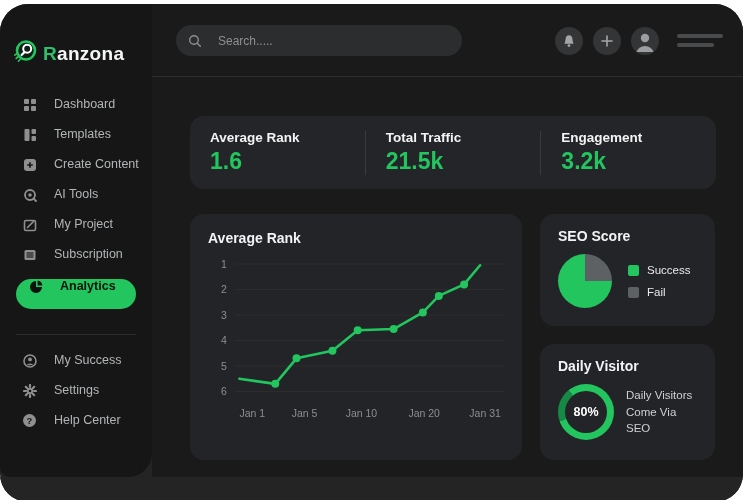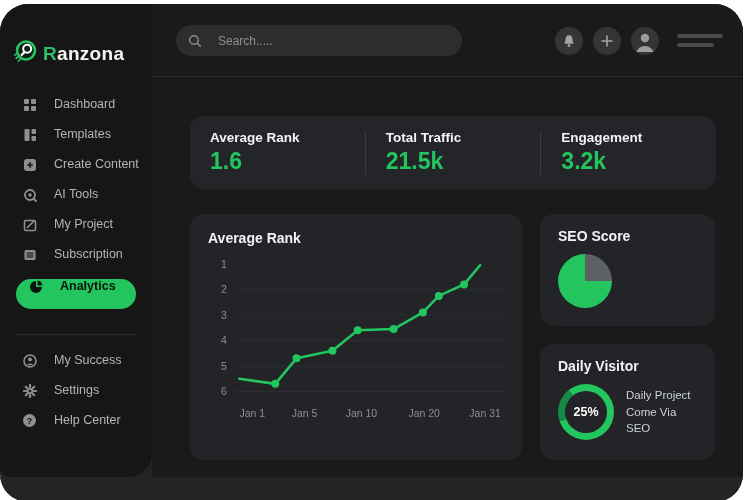--- a/index.html
+++ b/index.html
@@ -326,32 +326,42 @@
                 <circle cx="230.83" cy="45.875" r="4" fill="#22c55e"></circle>
                 <circle cx="256.1" cy="34.400000000000006" r="4" fill="#22c55e"></circle>
               </svg>
           </div>
 
           <div class="right-col">
             <div class="seo-card">
               <div class="card-title">SEO Score</div>
               <div class="seo-body">
                 <div class="pie" id="seo-pie" style="background: conic-gradient(rgb(93, 97, 100) 0%, rgb(93, 97, 100) 25%, rgb(34, 197, 94) 25%, rgb(34, 197, 94) 100%);"></div>
+                <div class="legend">
+                  <div class="legend-row">
+                    <span class="legend-swatch" id="swatch-success" style="background: rgb(34, 197, 94);"></span>
+                    <span class="legend-label">Success</span>
+                  </div>
+                  <div class="legend-row">
+                    <span class="legend-swatch" id="swatch-fail" style="background: rgb(93, 97, 100);"></span>
+                    <span class="legend-label">Fail</span>
+                  </div>
+                </div>
               </div>
             </div>
 
             <div class="visitor-card">
               <div class="card-title">Daily Visitor</div>
               <div class="visitor-body">
                 <div class="donut" id="visitor-donut" style="background: conic-gradient(rgb(34, 197, 94) 0deg, rgb(34, 197, 94) 250deg, rgb(22, 138, 69) 250deg, rgb(22, 138, 69) 322deg, rgb(34, 197, 94) 322deg, rgb(34, 197, 94) 360deg);">
                   <div class="donut-hole">
-                    <span class="donut-label">25%</span>
+                    <span class="donut-label">80%</span>
                   </div>
                 </div>
-                <div class="visitor-caption">Daily Project Come Via SEO</div>
+                <div class="visitor-caption">Daily Visitors Come Via SEO</div>
               </div>
             </div>
           </div>
         </div>
 
       </div>
     </div>
   </div>
   <div class="footer-strip"></div>
 </div>

